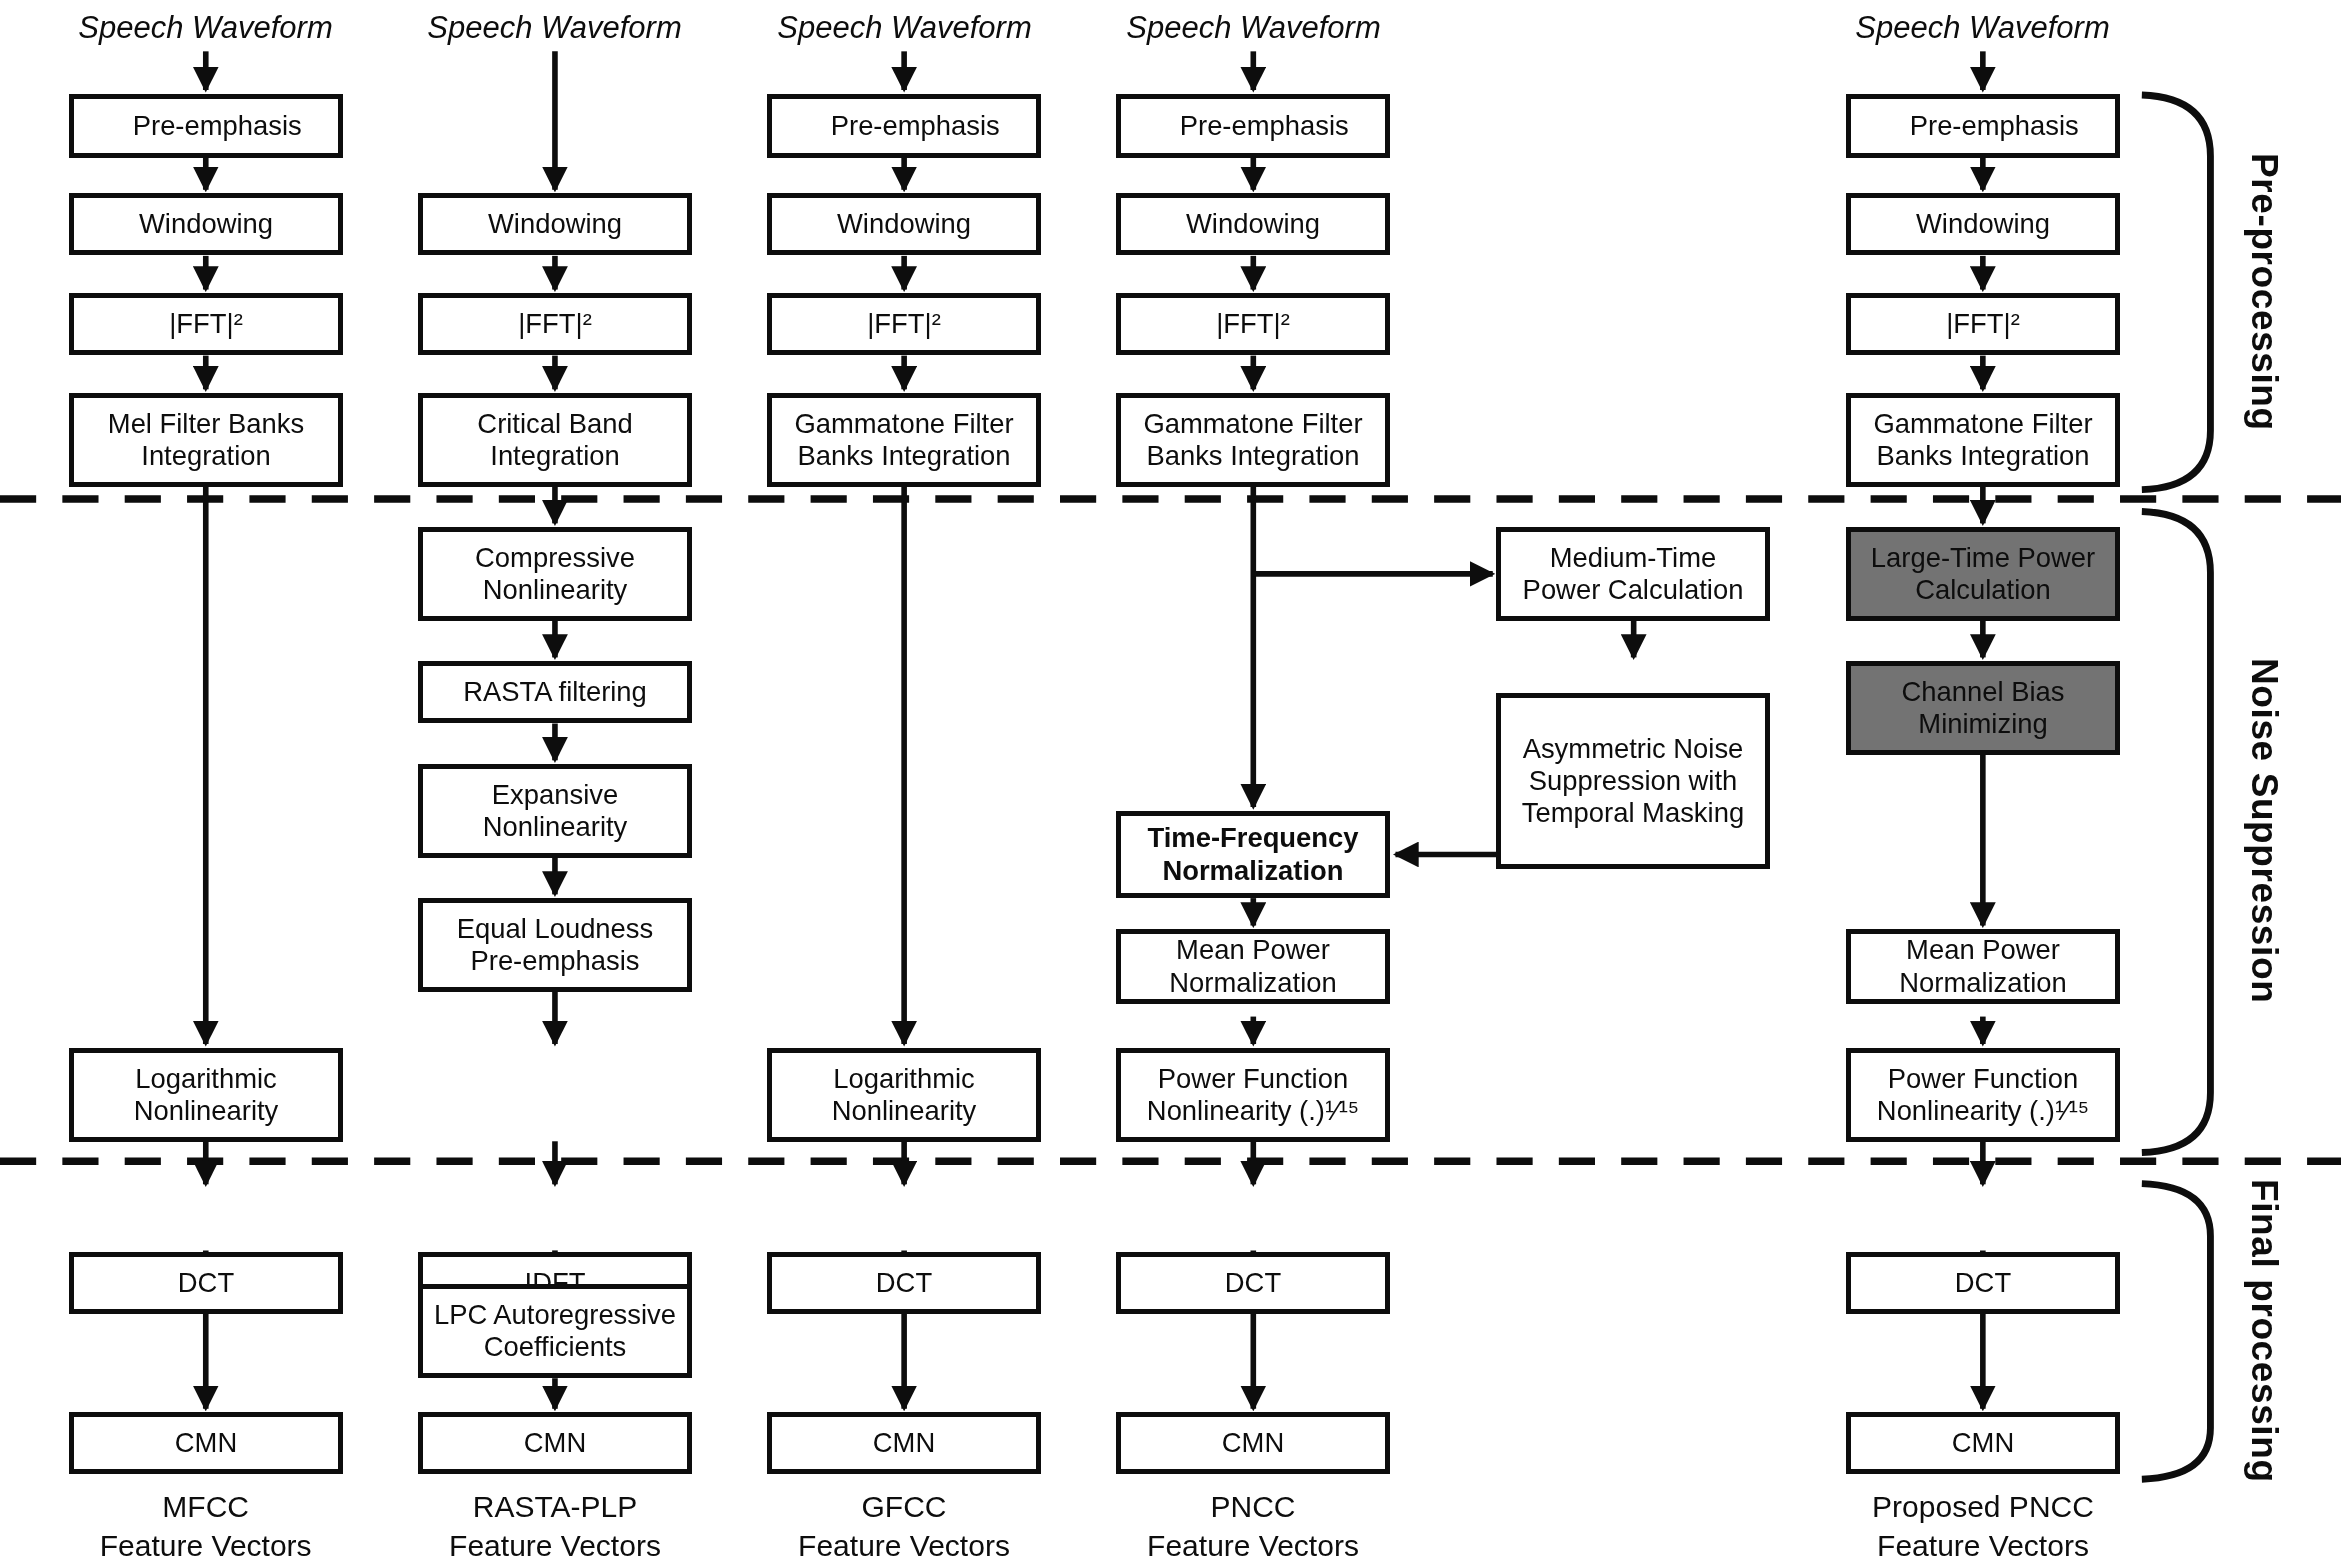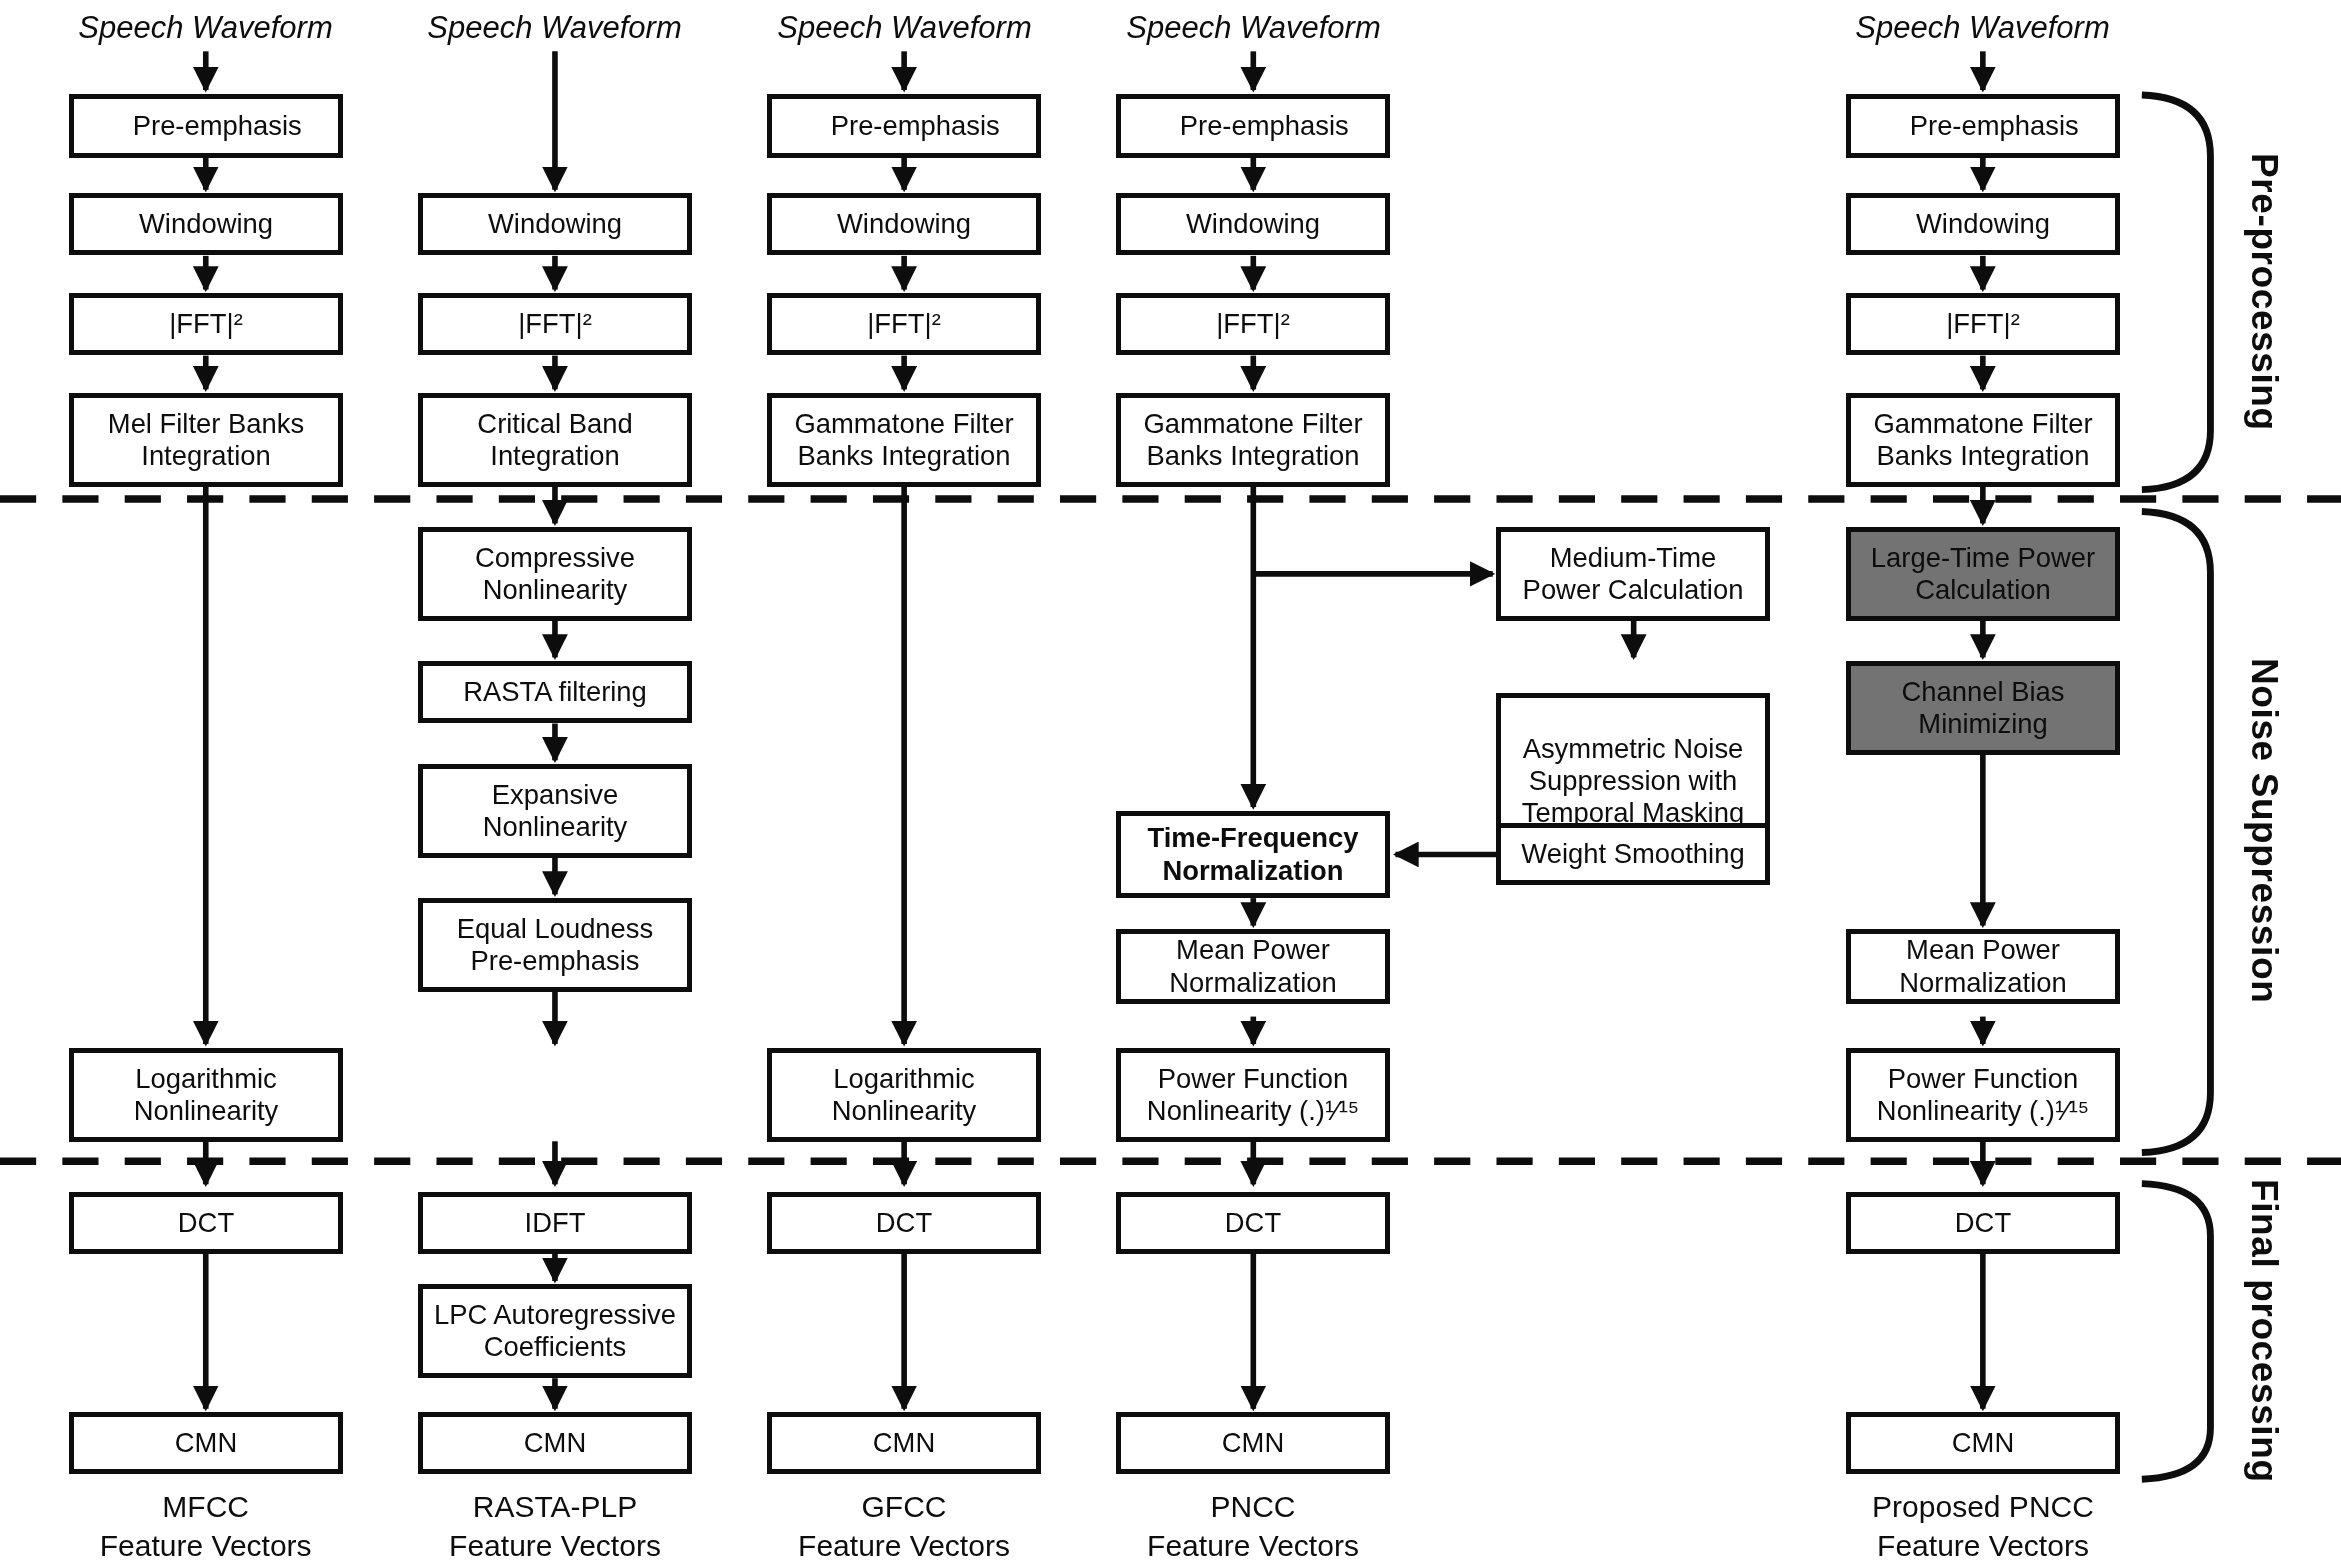--- a/index.html
+++ b/index.html
@@ -71,21 +71,21 @@
   .r-a      { top: 527px;  height: 94px; }
   .r-rasta  { top: 661px; height: 62px; }
   .r-asym   { top: 693px; height: 176px; }
   .r-chan   { top: 661px; height: 94px; }
   .r-expan  { top: 764px; height: 94px; }
   .r-tfn    { top: 811px; height: 87px; font-weight: bold; }
   .r-weight { top: 823px; height: 62px; }
   .r-eql    { top: 898px; height: 94px; }
   .r-mpn    { top: 929px; height: 75px; }
   .r-e      { top: 1048px; height: 94px; }
-  .r-dct    { top: 1192px; height: 62px; }
+  .r-dct    { top: 1252px; height: 62px; }
   .r-lpc    { top: 1284px; height: 94px; }
   .r-cmn    { top: 1412px; height: 62px; }
 </style>
 </head>
 <body>
 
 <div class="canvas">
 
   <svg class="layer" viewBox="0 0 3756 2506" xmlns="http://www.w3.org/2000/svg">
     <defs>
@@ -199,21 +199,20 @@
   <div class="box c4 r-fft">|FFT|²</div>
   <div class="box c4 r-fb">Gammatone Filter Banks Integration</div>
   <div class="box c4 r-tfn">Time-Frequency Normalization</div>
   <div class="box c4 r-mpn">Mean Power Normalization</div>
   <div class="box c4 r-e">Power Function Nonlinearity (.)¹⁄¹⁵</div>
   <div class="box c4 r-dct">DCT</div>
   <div class="box c4 r-cmn">CMN</div>
 
   <div class="box cm r-a">Medium-Time Power Calculation</div>
   <div class="box cm r-asym">Asymmetric Noise Suppression with Temporal Masking</div>
-  <div class="box cm r-weight">Weight Smoothing</div>
 
   <div class="box c5 r-pre">Pre-emphasis</div>
   <div class="box c5 r-win">Windowing</div>
   <div class="box c5 r-fft">|FFT|²</div>
   <div class="box c5 r-fb">Gammatone Filter Banks Integration</div>
   <div class="box gray c5 r-a">Large-Time Power Calculation</div>
   <div class="box gray c5 r-chan">Channel Bias Minimizing</div>
   <div class="box c5 r-mpn">Mean Power Normalization</div>
   <div class="box c5 r-e">Power Function Nonlinearity (.)¹⁄¹⁵</div>
   <div class="box c5 r-dct">DCT</div>

